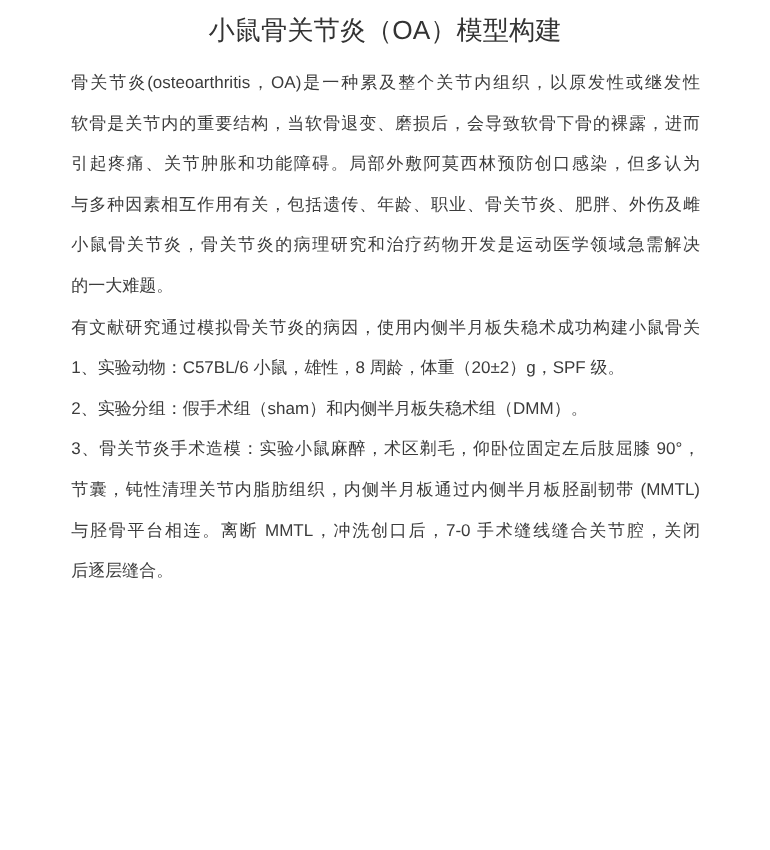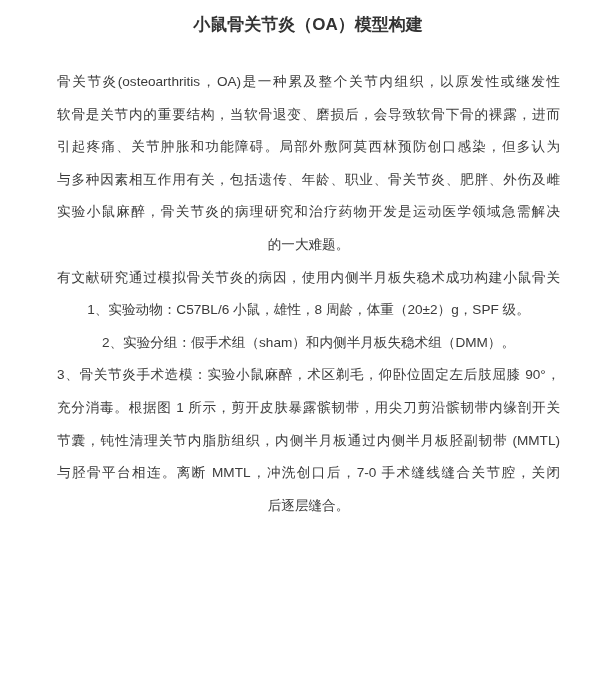--- a/index.html
+++ b/index.html
@@ -12,70 +12,69 @@
     width: 616px;
     height: 680px;
     background: #ffffff;
     overflow: hidden;
     font-family: "Liberation Sans", sans-serif;
   }
   .doc-title {
     margin: 0;
     padding-top: 13px;
     text-align: center;
-    font-size: 17px;
-    font-weight: 700;
+    font-size: 21px;
+    font-weight: 400;
     line-height: 24px;
     color: #333333;
   }
   .doc-body {
-    margin-top: 29px;
+    margin-top: 13px;
     padding-left: 57px;
     padding-right: 56px;
     font-size: 13.6px;
     line-height: 32.6px;
     color: #3b3b3b;
   }
   .paragraph {
     margin: 0;
     padding: 0;
   }
   .text-line {
-    text-align: center;
+    text-align: left;
     white-space: normal;
   }
   .text-line.jline {
     text-align: justify;
     text-align-last: justify;
   }
 </style>
 </head>
 <body>
 
 <div class="page">
   <h1 class="doc-title">小鼠骨关节炎（OA）模型构建</h1>
   <div class="doc-body">
       <div class="paragraph">
         <div class="text-line jline">骨关节炎(osteoarthritis，OA)是一种累及整个关节内组织，以原发性或继发性</div>
         <div class="text-line jline">软骨是关节内的重要结构，当软骨退变、磨损后，会导致软骨下骨的裸露，进而</div>
         <div class="text-line jline">引起疼痛、关节肿胀和功能障碍。局部外敷阿莫西林预防创口感染，但多认为</div>
         <div class="text-line jline">与多种因素相互作用有关，包括遗传、年龄、职业、骨关节炎、肥胖、外伤及雌</div>
-        <div class="text-line jline">实验小鼠麻醉，骨关节炎的病理研究和治疗药物开发是运动医学领域急需解决</div>
+        <div class="text-line jline">小鼠骨关节炎，骨关节炎的病理研究和治疗药物开发是运动医学领域急需解决</div>
         <div class="text-line">的一大难题。</div>
       </div>
       <div class="paragraph">
         <div class="text-line jline">有文献研究通过模拟骨关节炎的病因，使用内侧半月板失稳术成功构建小鼠骨关</div>
       </div>
       <div class="paragraph">
         <div class="text-line">1、实验动物：C57BL/6 小鼠，雄性，8 周龄，体重（20±2）g，SPF 级。</div>
       </div>
       <div class="paragraph">
         <div class="text-line">2、实验分组：假手术组（sham）和内侧半月板失稳术组（DMM）。</div>
       </div>
       <div class="paragraph">
         <div class="text-line jline">3、骨关节炎手术造模：实验小鼠麻醉，术区剃毛，仰卧位固定左后肢屈膝 90°，</div>
-        <div class="text-line jline">充分消毒。根据图 1 所示，剪开皮肤暴露髌韧带，用尖刀剪沿髌韧带内缘剖开关</div>
         <div class="text-line jline">节囊，钝性清理关节内脂肪组织，内侧半月板通过内侧半月板胫副韧带 (MMTL)</div>
         <div class="text-line jline">与胫骨平台相连。离断 MMTL，冲洗创口后，7-0 手术缝线缝合关节腔，关闭</div>
         <div class="text-line">后逐层缝合。</div>
       </div>
     </div>
 </div>
 
 </body></html>

